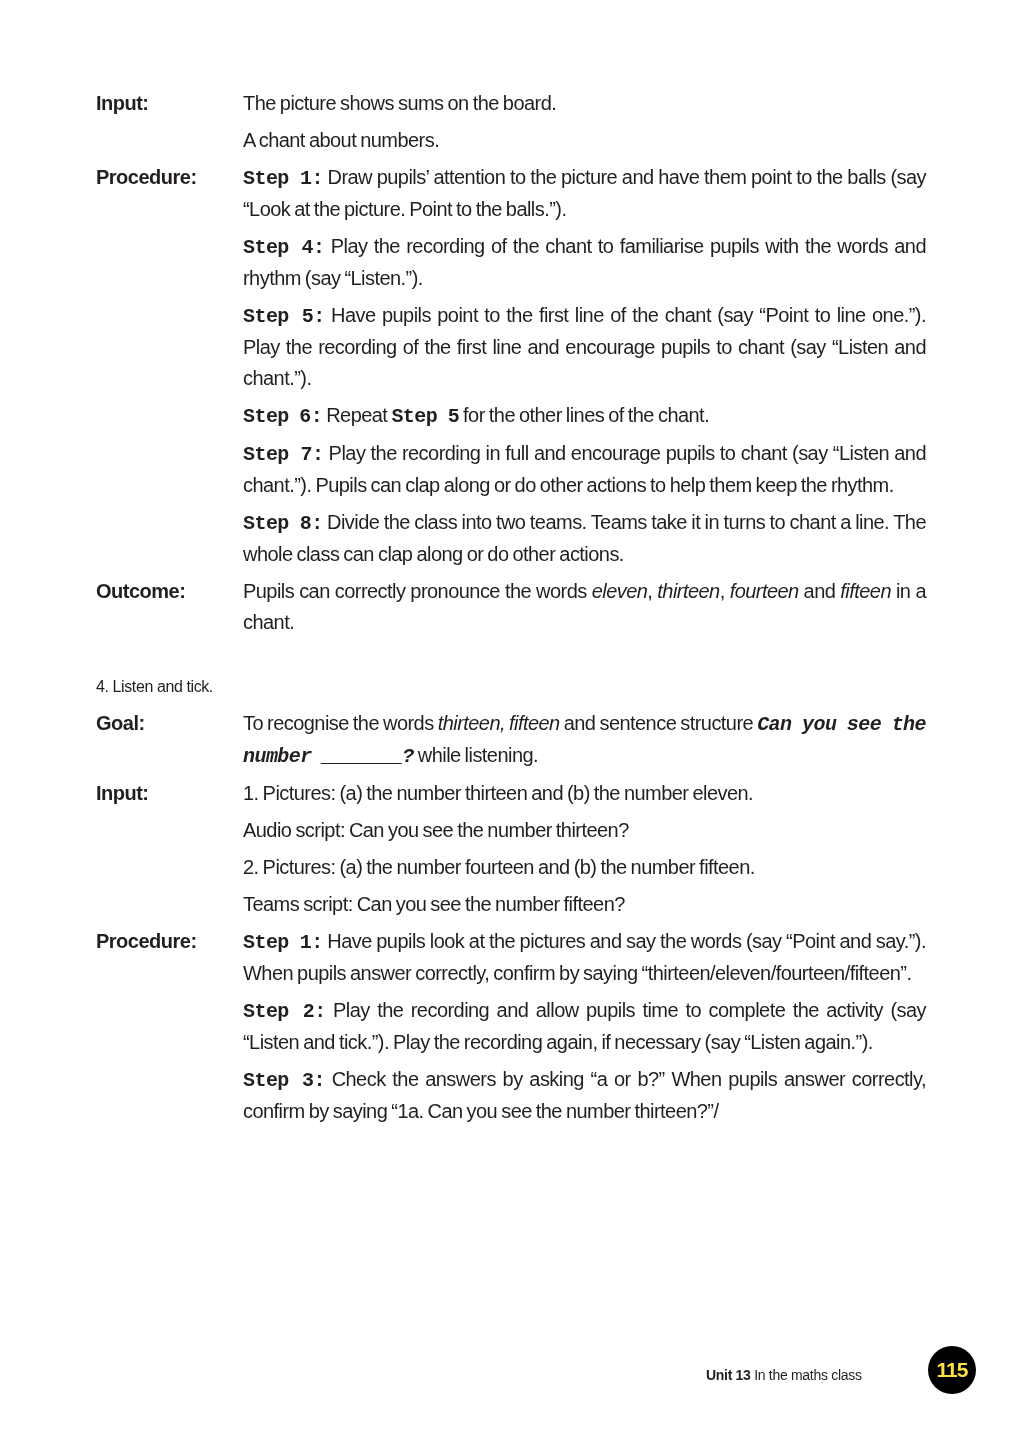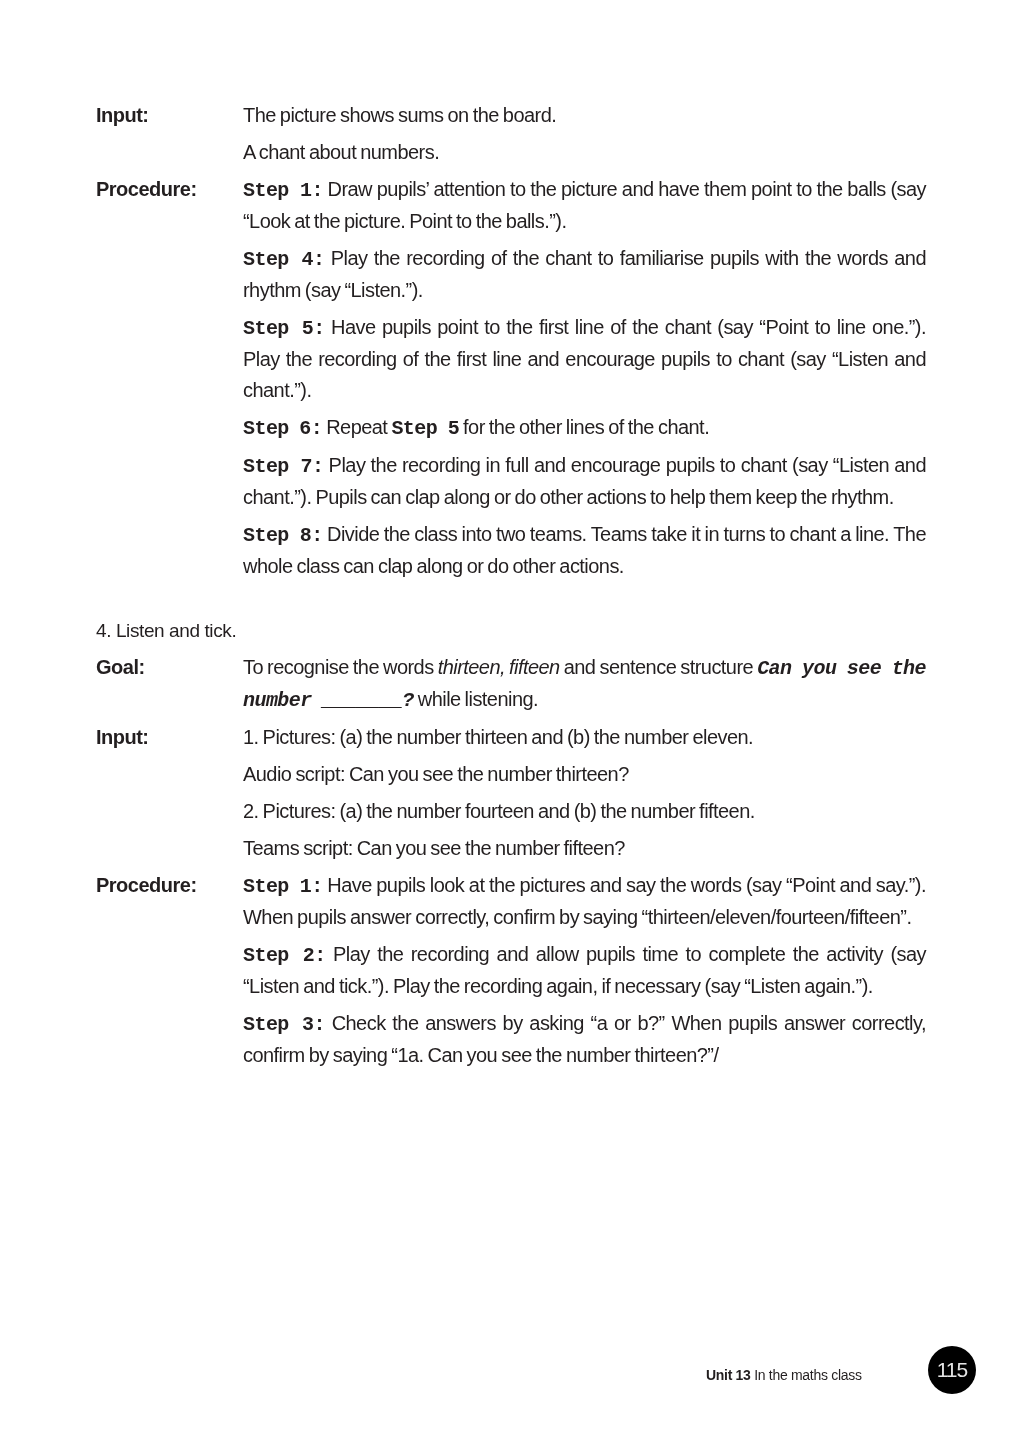--- a/index.html
+++ b/index.html
@@ -1,28 +1,28 @@
 <!DOCTYPE html>
 <html><head>
 <meta charset="utf-8">
 <style>
   html, body { margin: 0; padding: 0; background: #ffffff; }
   body { width: 1022px; height: 1453px; position: relative; overflow: hidden;
          font-family: "Liberation Sans", sans-serif; color: #231f20; }
-  .page { position: absolute; left: 96px; top: 88px; width: 830px; margin-top: 12px; }
+  .page { position: absolute; left: 96px; top: 88px; width: 830px; }
   .row { display: flex; }
   .label { width: 147px; flex: none; font-weight: bold; font-size: 20px; line-height: 31px; letter-spacing: -0.5px; }
   .content { flex: 1; }
   .para { font-size: 20px; line-height: 31px; margin: 0 0 6px 0; text-align: justify; letter-spacing: -0.55px; word-spacing: -1px; }
   .para b { font-weight: bold; font-family: Liberation Mono, monospace; }
-  .heading { font-size: 19px; line-height: 30px; margin: 28px 0 6px 0; letter-spacing: -0.4px; }
+  .heading { font-size: 16px; line-height: 30px; margin: 28px 0 6px 0; letter-spacing: -0.4px; }
   .footer { position: absolute; left: 706px; top: 1367px; font-size: 14px; letter-spacing: -0.3px; }
   .footer b { font-weight: bold; }
   .page-badge { position: absolute; left: 928px; top: 1346px; width: 48px; height: 48px; border-radius: 50%;
-                background: #000; color: #e5e5e5; font-weight: normal; font-size: 21px; display: flex;
+                background: #000; color: #fde047; font-weight: bold; font-size: 21px; display: flex;
                 align-items: center; justify-content: center; letter-spacing: -1px; }
 </style>
 </head>
 <body>
 
 <div class="page">
 
   <div class="row">
     <div class="label">Input:</div>
     <div class="content">
@@ -36,20 +36,26 @@
     <div class="content">
       <p class="para"><b>Step 1:</b><span> Draw pupils’ attention to the picture and have them point to the balls (say “Look at the picture. Point to the balls.”).</span></p>
       <p class="para"><b>Step 4:</b><span> Play the recording of the chant to familiarise pupils with the words and rhythm (say “Listen.”).</span></p>
       <p class="para"><b>Step 5:</b><span> Have pupils point to the first line of the chant (say “Point to line one.”). Play the recording of the first line and encourage pupils to chant (say “Listen and chant.”).</span></p>
       <p class="para"><b>Step 6:</b><span> Repeat </span><b>Step 5</b><span> for the other lines of the chant.</span></p>
       <p class="para"><b>Step 7:</b><span> Play the recording in full and encourage pupils to chant (say “Listen and chant.”). Pupils can clap along or do other actions to help them keep the rhythm.</span></p>
       <p class="para"><b>Step 8:</b><span> Divide the class into two teams. Teams take it in turns to chant a line. The whole class can clap along or do other actions.</span></p>
     </div>
   </div>
 
+  <div class="row">
+    <div class="label">Outcome:</div>
+    <div class="content">
+      <p class="para"><span>Pupils can correctly pronounce the words </span><i>eleven</i><span>, </span><i>thirteen</i><span>, </span><i>fourteen</i><span> and </span><i>fifteen</i><span> in a chant.</span></p>
+    </div>
+  </div>
 
   <div class="heading">4. Listen and tick.</div>
 
   <div class="row">
     <div class="label">Goal:</div>
     <div class="content">
       <p class="para"><span>To recognise the words </span><i>thirteen, fifteen</i><span> and sentence structure </span><b><i>Can you see the number _______?</i></b><span> while listening.</span></p>
     </div>
   </div>
 

